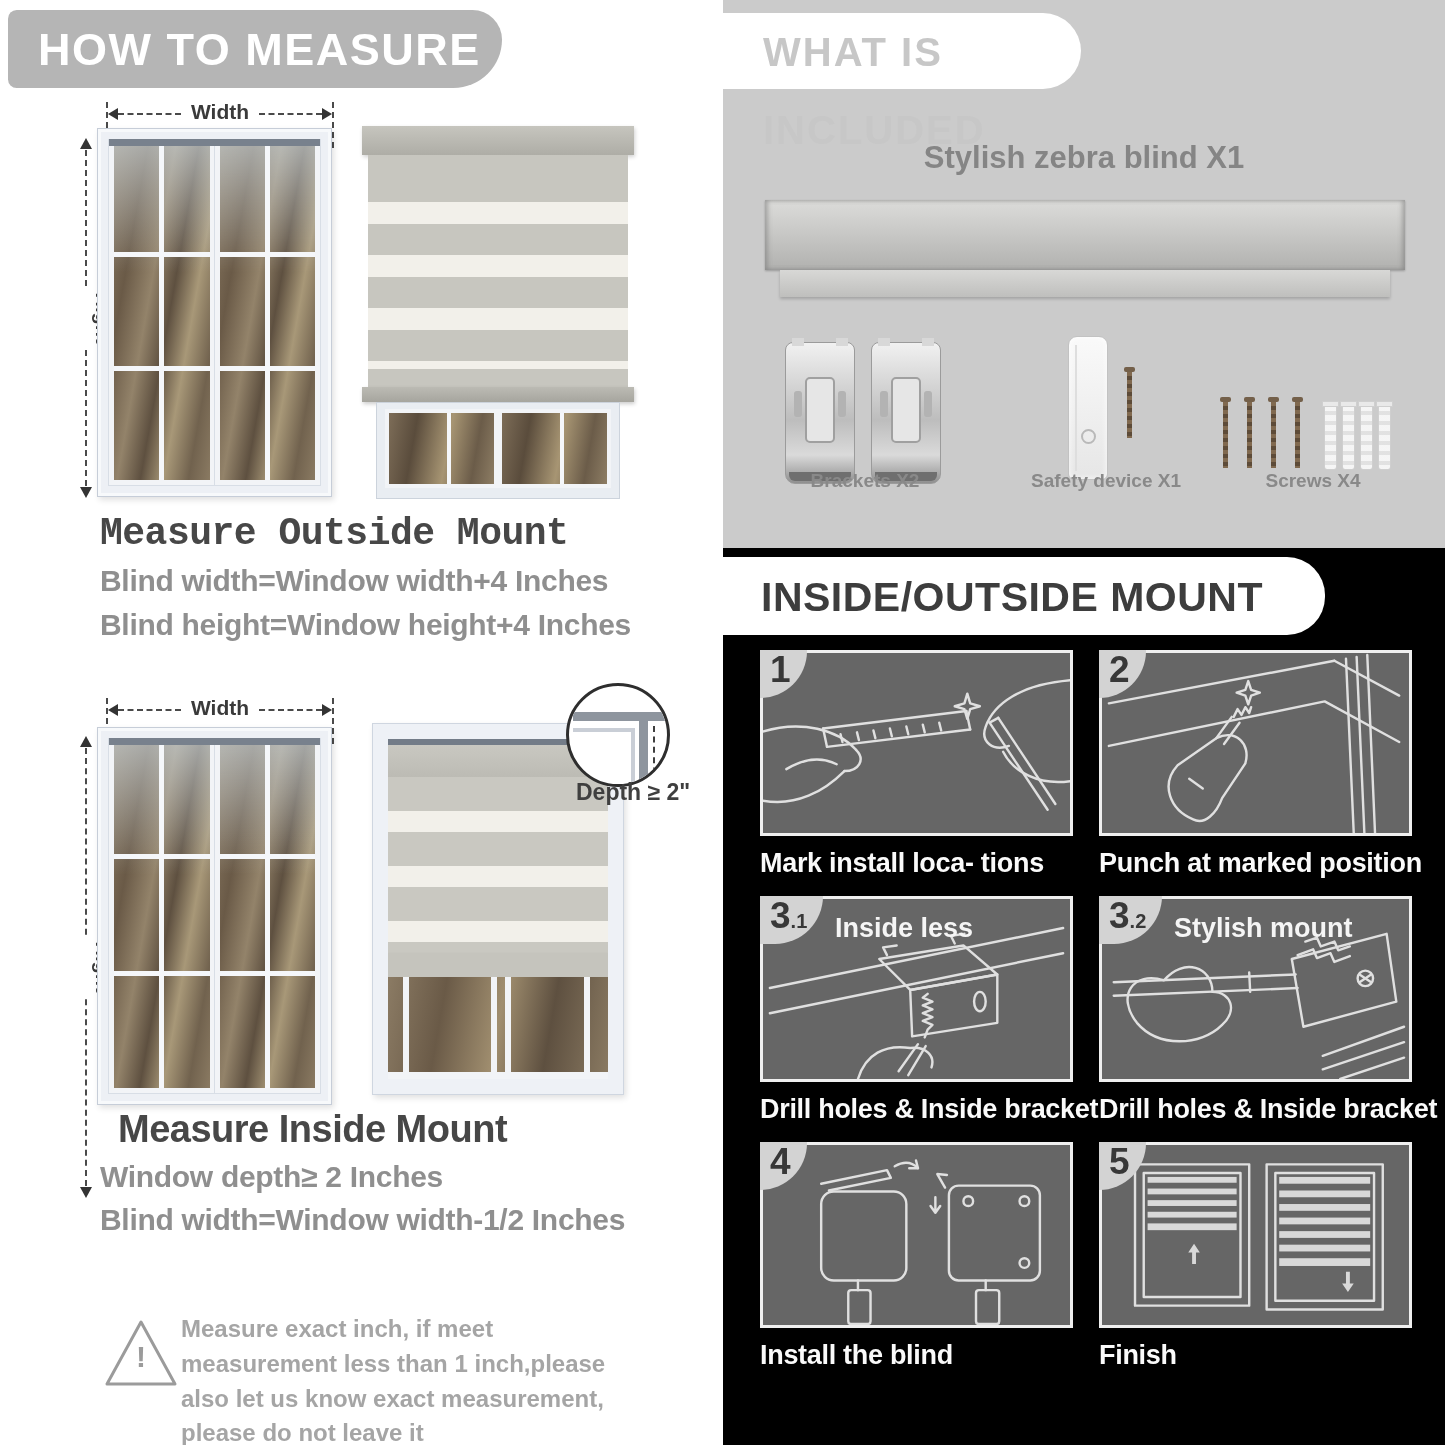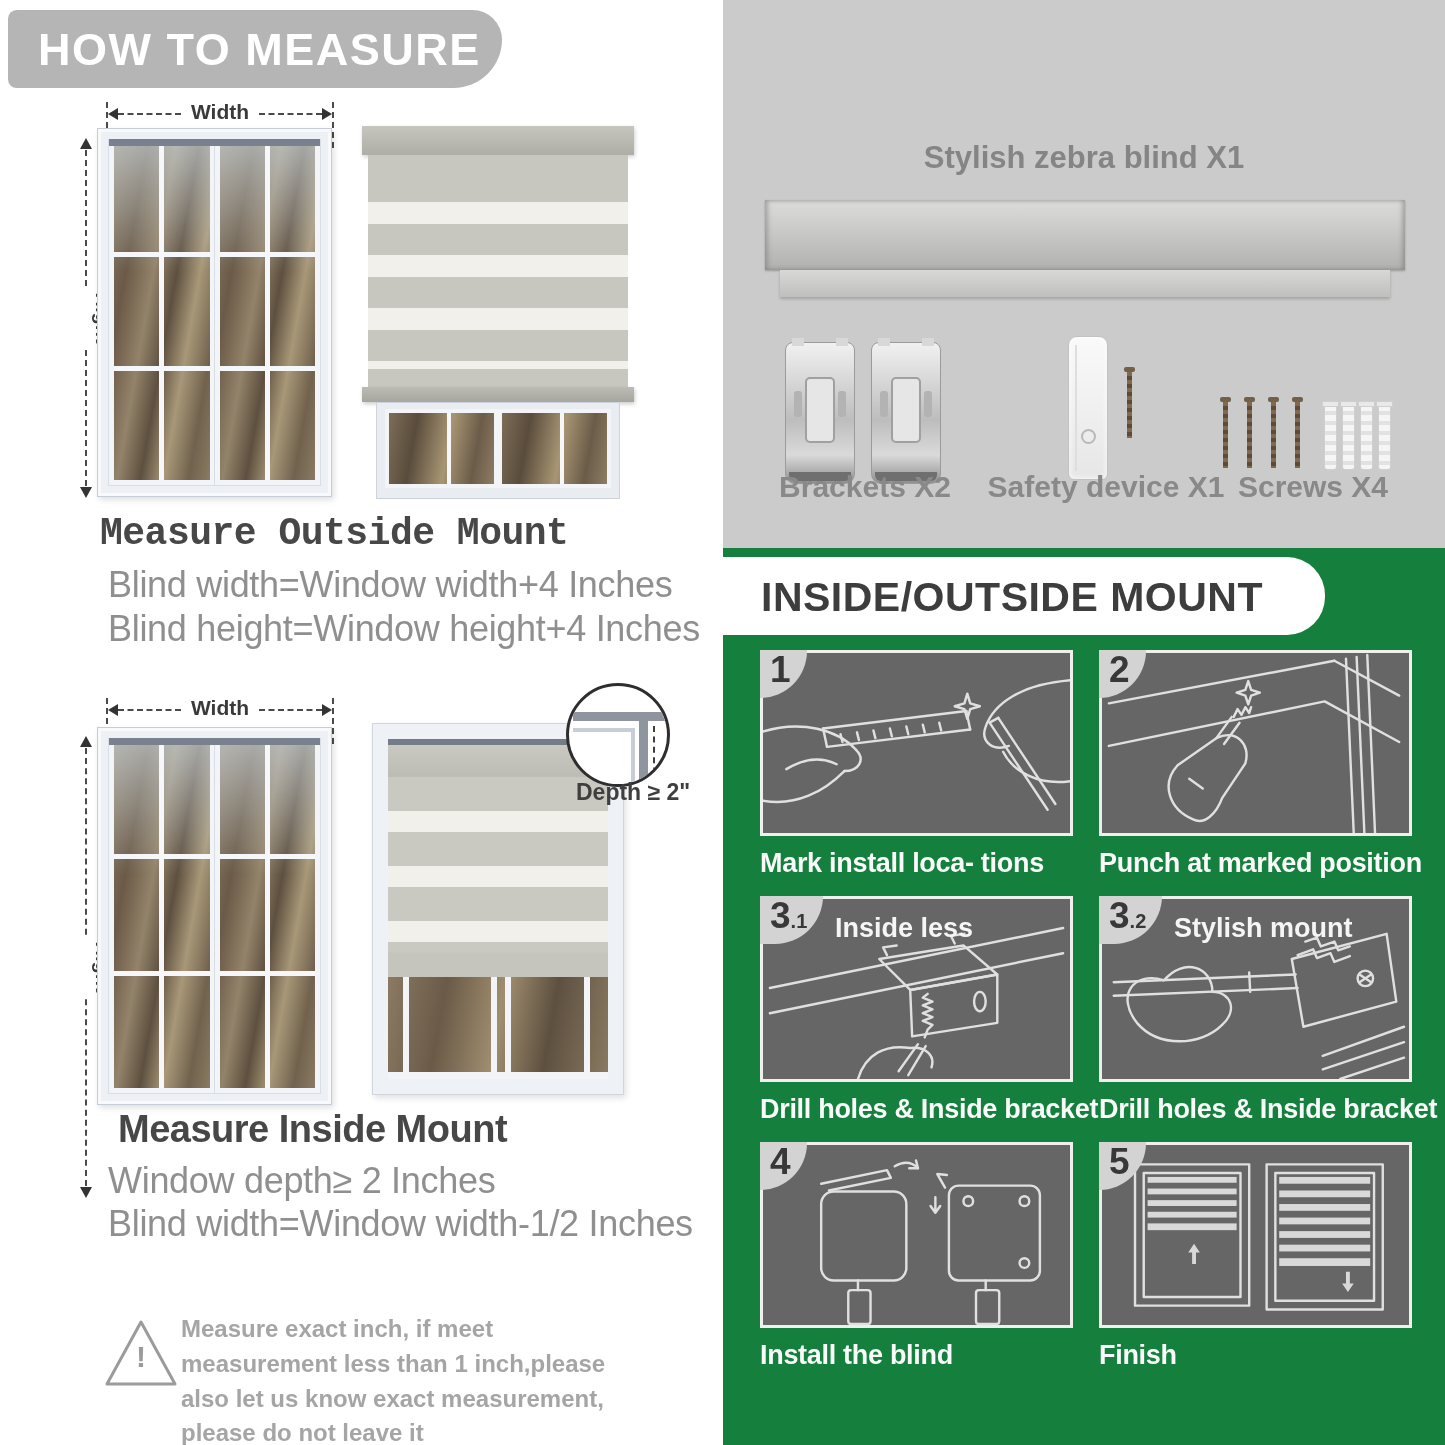--- a/index.html
+++ b/index.html
@@ -73,21 +73,21 @@
     border:3px solid #2e2e2e;overflow:hidden;z-index:6;}
   .mag .c-top{position:absolute;left:4px;top:26px;width:94px;height:9px;background:#8e959e;}
   .mag .c-right{position:absolute;left:70px;top:26px;width:9px;height:72px;background:#8e959e;}
   .mag .c-top2{position:absolute;left:4px;top:42px;width:62px;height:4px;background:#c9ced6;}
   .mag .c-right2{position:absolute;left:62px;top:42px;width:4px;height:56px;background:#c9ced6;}
   .mag .c-dash{position:absolute;left:84px;top:40px;height:58px;border-left:2px dashed #3f3f3f;}
   .depth-lbl{left:576px;top:779px;font-size:23px;font-weight:bold;color:#3f3f3f;z-index:6;}
 
   
   .m-title{font-size:38px;font-weight:bold;color:#474747;letter-spacing:-0.5px;}
-  .m-line{font-size:36px;font-weight:normal;color:#8f8f8f;letter-spacing:-0.3px;margin-left:8px;}
+  .m-line{font-size:30px;font-weight:bold;color:#8f8f8f;letter-spacing:-0.3px;}
   .warn-text{font-size:24px;font-weight:600;color:#a5a5a5;line-height:1.45;width:450px;}
   .warn-tri{width:76px;height:70px;}
   .warn-bang{position:absolute;left:0;top:22px;width:76px;text-align:center;
     font-size:30px;font-weight:bold;color:#9b9b9b;}
 
   
   .panel-inc{left:723px;top:0;width:722px;height:548px;background:#cbcbcb;}
   .hdr-inc{position:absolute;left:0;top:13px;width:358px;height:76px;background:#fff;
     border-radius:0 38px 38px 0;color:#c7c7c7;font-size:40px;font-weight:bold;letter-spacing:2px;
     line-height:78px;padding-left:40px;box-sizing:border-box;}
@@ -113,24 +113,24 @@
     background:linear-gradient(180deg,rgba(252,252,252,.95),rgba(235,235,235,.85));box-shadow:inset 0 0 6px rgba(255,255,255,.9);}
   .safety .hole{position:absolute;left:50%;top:92px;width:11px;height:11px;margin-left:-7px;
     border:2px solid #b9b9b9;border-radius:50%;}
   .safety .ridge{position:absolute;left:6px;top:8px;bottom:8px;width:2px;background:#dedede;}
   .screwS{position:absolute;width:5px;height:66px;
     background:repeating-linear-gradient(180deg,#80694f 0 4px,#5d4b38 4px 8px);}
   .screwS:before{content:"";position:absolute;left:-3px;top:-5px;width:11px;height:5px;background:#74604a;border-radius:2px;}
   .anchor{position:absolute;width:11px;height:64px;border:1px solid #cfcfcf;border-radius:3px;
     background:repeating-linear-gradient(180deg,rgba(250,250,250,.9) 0 6px,rgba(228,228,228,.9) 6px 10px);}
   .anchor:before{content:"";position:absolute;left:-3px;top:-4px;width:15px;height:4px;background:#e9e9e9;border:1px solid #cfcfcf;}
-  .inc-cap{position:absolute;top:470px;font-size:30px;font-weight:bold;color:#898989;text-align:center;}
-
-  
-  .panel-mnt{left:723px;top:548px;width:722px;height:897px;background:#15803d;}
+  .inc-cap{position:absolute;top:470px;font-size:19px;font-weight:bold;color:#898989;text-align:center;}
+
+  
+  .panel-mnt{left:723px;top:548px;width:722px;height:897px;background:#000000;}
   .hdr-mnt{position:absolute;left:0;top:9px;width:602px;height:78px;background:#fff;
     border-radius:0 38px 38px 0;color:#3d3d3d;font-size:41px;font-weight:bold;letter-spacing:0.5px;
     line-height:80px;padding-left:38px;box-sizing:border-box;}
   .steps{position:absolute;left:37px;top:102px;width:652px;display:grid;
     grid-template-columns:313px 313px;column-gap:26px;}
   .step{margin-bottom:17px;}
   .sbox{position:relative;height:186px;border:3px solid #efefef;background:#666666;box-sizing:border-box;}
   .badge{position:absolute;left:-3px;top:-3px;background:#d3d3d3;padding:1px 16px 8px 10px;
     border-radius:0 0 50px 0;color:#383838;font-weight:bold;font-size:37px;line-height:1.05;}
   .badge .sub{font-size:20px;}
@@ -285,20 +285,23 @@
 
   <div class="abs" style="left:103px;top:1318px;width:76px;height:70px;">
     <svg class="warn-tri" viewBox="0 0 76 70">
       <polygon points="38,4 72,66 4,66" fill="none" stroke="#9b9b9b" stroke-width="3" stroke-linejoin="round"></polygon>
     </svg>
     <div class="warn-bang">!</div>
   </div>
   <div class="abs warn-text" style="left:181px;top:1312px;">Measure exact inch, if meet measurement less than 1 inch,please also let us know exact measurement, please do not leave it</div>
 
   <div class="abs panel-inc">
+    <div class="hdr-inc">
+      <span>WHAT IS INCLUDED</span>
+    </div>
     <div class="inc-blind-lbl">Stylish zebra blind X1</div>
 
     <div class="headrail">
       <div class="hr-bar"></div>
       <div class="hr-lip"></div>
     </div>
 
     <div class="bracket" style="left:62px;top:342px;">
       <div class="slot"></div>
         <div class="scrA"></div>

